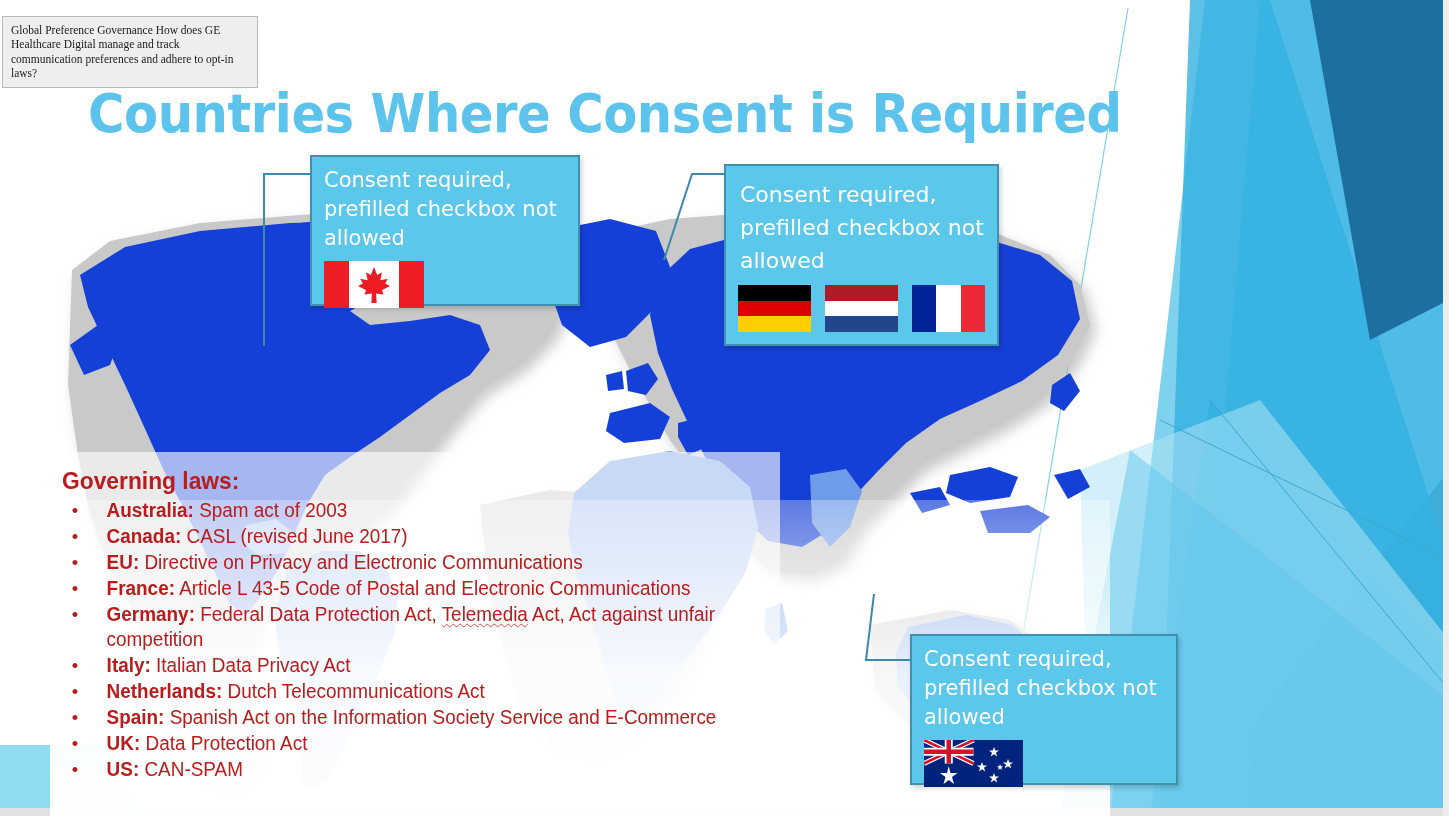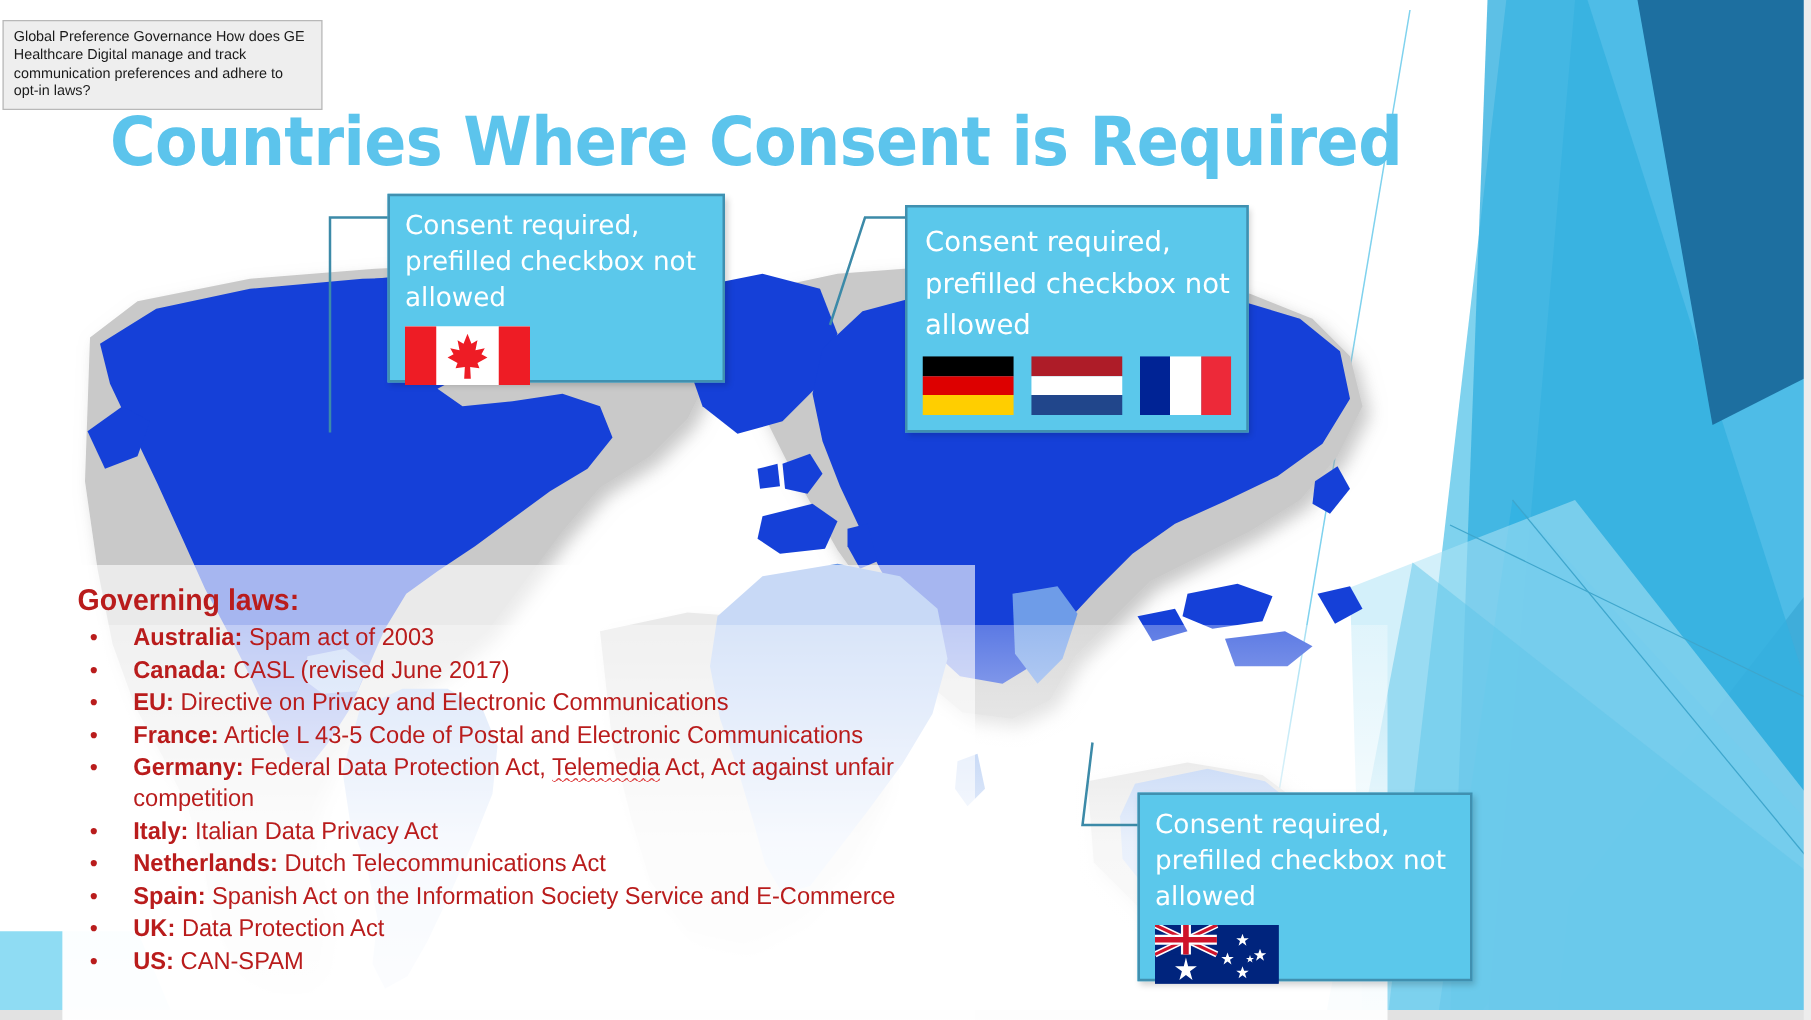--- a/index.html
+++ b/index.html
@@ -18,21 +18,21 @@
   
   .map-wash{position:absolute;left:50px;top:452px;width:730px;height:364px;
             background:rgba(255,255,255,.62);pointer-events:none;}
   .map-wash2{position:absolute;left:50px;top:500px;width:1060px;height:316px;
             background:linear-gradient(to bottom,rgba(255,255,255,.30),rgba(255,255,255,.85) 55%,rgba(255,255,255,.95));
             pointer-events:none;}
 
   
   #tooltip{position:absolute;left:2px;top:16px;width:256px;
     background:#eeeeee;border:1px solid #b8b8b8;
-    font-family:Liberation Sans, sans-serif;font-size:11.5px;line-height:14.3px;
+    font-family:Liberation Serif, serif;font-size:11.5px;line-height:14.3px;
     color:#1a1a1a;padding:6px 8px 7px 8px;box-sizing:border-box;}
 
   
   #title{position:absolute;left:88px;top:82px;
     font-family:"DejaVu Sans",sans-serif;
     font-size:54px;font-weight:bold;letter-spacing:-.5px;
     color:#5CC4EC;white-space:nowrap;
     transform:scaleX(.92);transform-origin:left center;}
 
   

